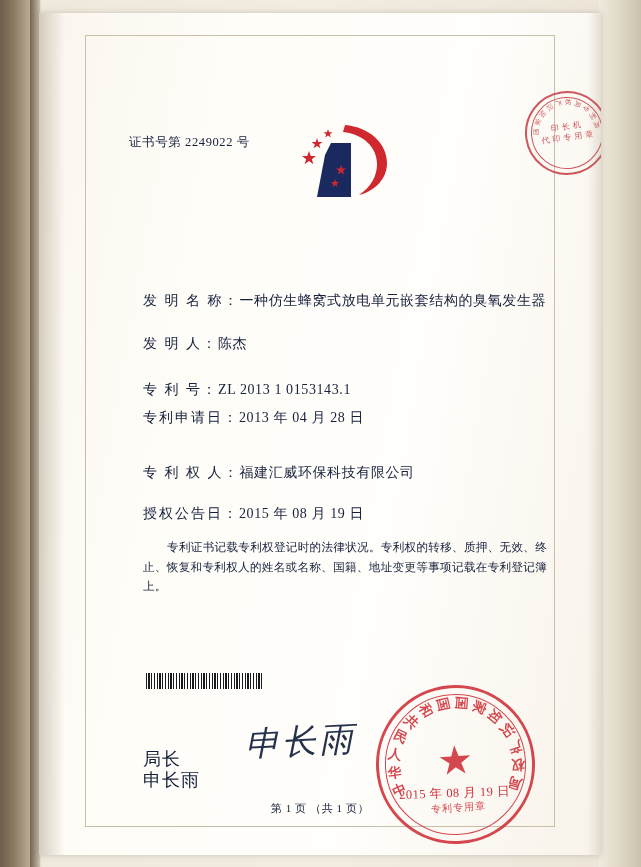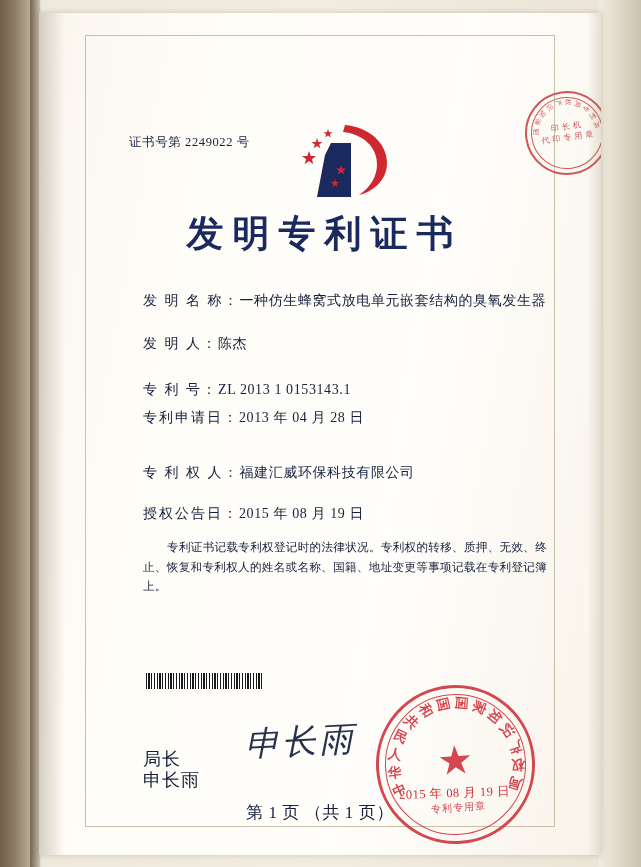--- a/index.html
+++ b/index.html
@@ -287,21 +287,21 @@
     letter-spacing: .5px;
     transform: rotate(-2deg);
   }
 
   
   #footer {
     position: absolute;
     left: 0; right: 0;
     top: 788px;
     text-align: center;
-    font-size: 17px;
+    font-size: 11px;
     color: #16203c;
     letter-spacing: .6px;
   }
 </style>
 </head>
 <body>
 
 <div id="scan">
   <div id="scan-bg-grad"></div>
   <div id="binding"></div>
@@ -345,21 +345,20 @@
         <g fill="#d0282f">
           <polygon points="14,30 15.8,35 21,35 16.8,38.2 18.4,43.2 14,40.1 9.6,43.2 11.2,38.2 7,35 12.2,35"></polygon>
           <polygon points="22,17 23.3,21 27.5,21 24.2,23.4 25.4,27.3 22,24.9 18.6,27.3 19.8,23.4 16.5,21 20.7,21"></polygon>
           <polygon points="33,8 34.1,11.3 37.6,11.3 34.8,13.3 35.8,16.6 33,14.6 30.2,16.6 31.2,13.3 28.4,11.3 31.9,11.3"></polygon>
           <polygon points="46,44 47.2,47.6 51,47.6 48,49.8 49.1,53.4 46,51.2 42.9,53.4 44,49.8 41,47.6 44.8,47.6"></polygon>
           <polygon points="40,58 41,61 44.2,61 41.6,62.9 42.6,66 40,64.1 37.4,66 38.4,62.9 35.8,61 39,61"></polygon>
         </g>
       </svg>
     </div>
 
-    <div id="title">发明专利证书</div>
 
     <div id="fields-host">
         <div class="field" style="top: 279px;"><span class="lbl">发 明 名 称：</span><span class="val">一种仿生蜂窝式放电单元嵌套结构的臭氧发生器</span></div>
         <div class="field" style="top: 322px;"><span class="lbl">发 明 人：</span><span class="val">陈杰</span></div>
         <div class="field" style="top: 368px;"><span class="lbl">专 利 号：</span><span class="val">ZL 2013 1 0153143.1</span></div>
         <div class="field" style="top: 396px; font-family: Liberation Serif, serif;"><span class="lbl">专利申请日：</span><span class="val">2013 年 04 月 28 日</span></div>
         <div class="field" style="top: 435px; margin-top: 16px;"><span class="lbl">专 利 权 人：</span><span class="val">福建汇威环保科技有限公司</span></div>
         <div class="field" style="top: 492px;"><span class="lbl">授权公告日：</span><span class="val">2015 年 08 月 19 日</span></div>
       </div>
 

